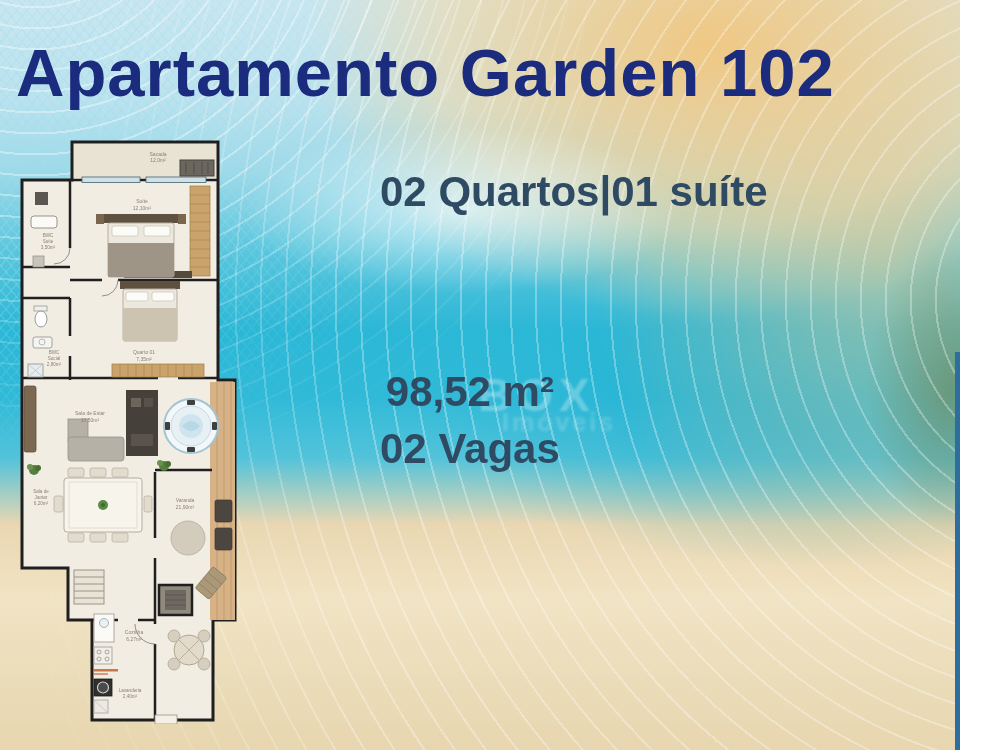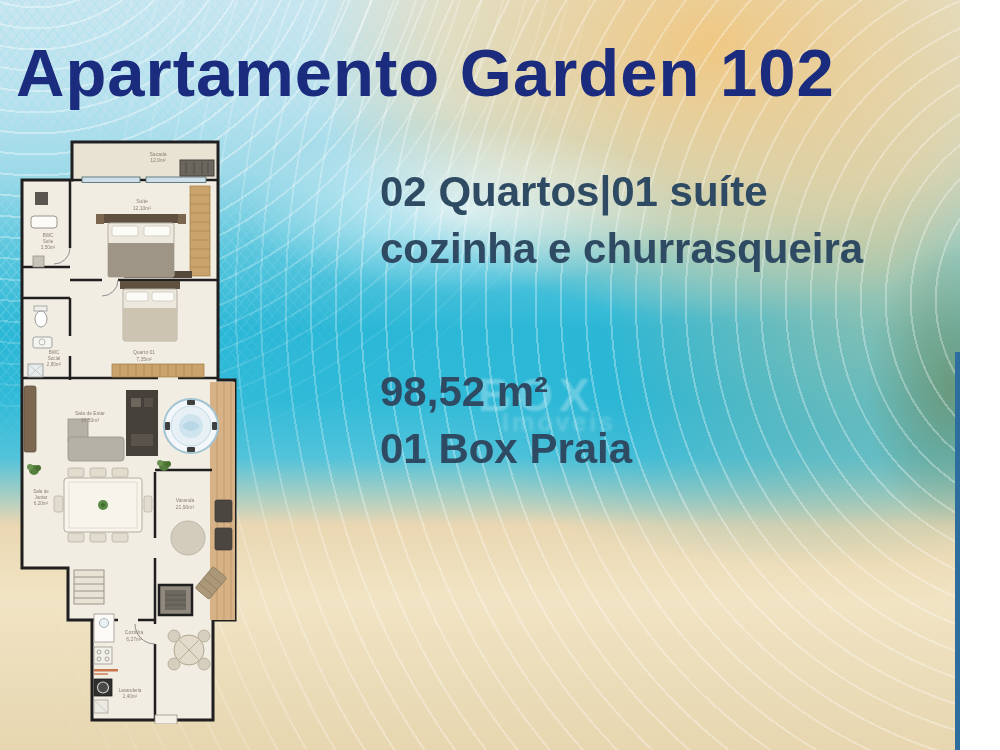--- a/index.html
+++ b/index.html
@@ -34,21 +34,21 @@
     -webkit-mask-image:radial-gradient(ellipse at 12% 0%, #000 35%, transparent 80%);
             mask-image:radial-gradient(ellipse at 12% 0%, #000 35%, transparent 80%);
   }
   .page-title{
     position:absolute;left:16px;top:34px;margin:0;white-space:nowrap;
     font-size:67px;font-weight:bold;letter-spacing:1px;color:#1b2b7d;
   }
   .info{position:absolute;left:380px;font-weight:bold;color:#2e4b63;font-size:42px;line-height:57px;}
   .info-top{top:163px;}
   .info-bottom{top:363px;}
-  .info div{white-space:nowrap;}
+  .info div{white-space:nowrap;text-align:center;}
   .watermark{position:absolute;color:#fff;font-weight:bold;pointer-events:none;}
   .wm1{left:478px;top:368px;font-size:46px;letter-spacing:6px;opacity:.28;filter:blur(1.2px);}
   .wm2{left:502px;top:408px;font-size:25px;letter-spacing:3px;opacity:.20;filter:blur(1.6px);}
   .edge-strip{position:absolute;right:0;top:352px;width:5px;height:398px;background:#2e6e9e;}
   .plan{position:absolute;left:8px;top:140px;width:236px;height:584px;}
   .plan svg{display:block;}
   .plan text{font-family:"Liberation Sans",sans-serif;fill:#8b8274;}
 </style>
 </head>
 <body>
@@ -251,25 +251,24 @@
         <text x="126" y="494">Cozinha</text>
         <text x="126" y="501">6,27m²</text>
         <text x="122" y="552" font-size="4.6">Lavanderia</text>
         <text x="122" y="558" font-size="4.6">2,40m²</text>
       </g>
     </svg>
   </div>
 
   <div class="info info-top">
     <div>02 Quartos|01 suíte</div>
-    <div>cozinha e churrasqueira</div>
   </div>
 
   <div class="watermark wm1">BOX</div>
   <div class="watermark wm2">Imóveis</div>
 
   <div class="info info-bottom">
     <div>98,52 m²</div>
-    <div>01 Box Praia</div>
+    <div>02 Vagas</div>
   </div>
 
   <div class="edge-strip"></div>
 </div>
 
 </body></html>

